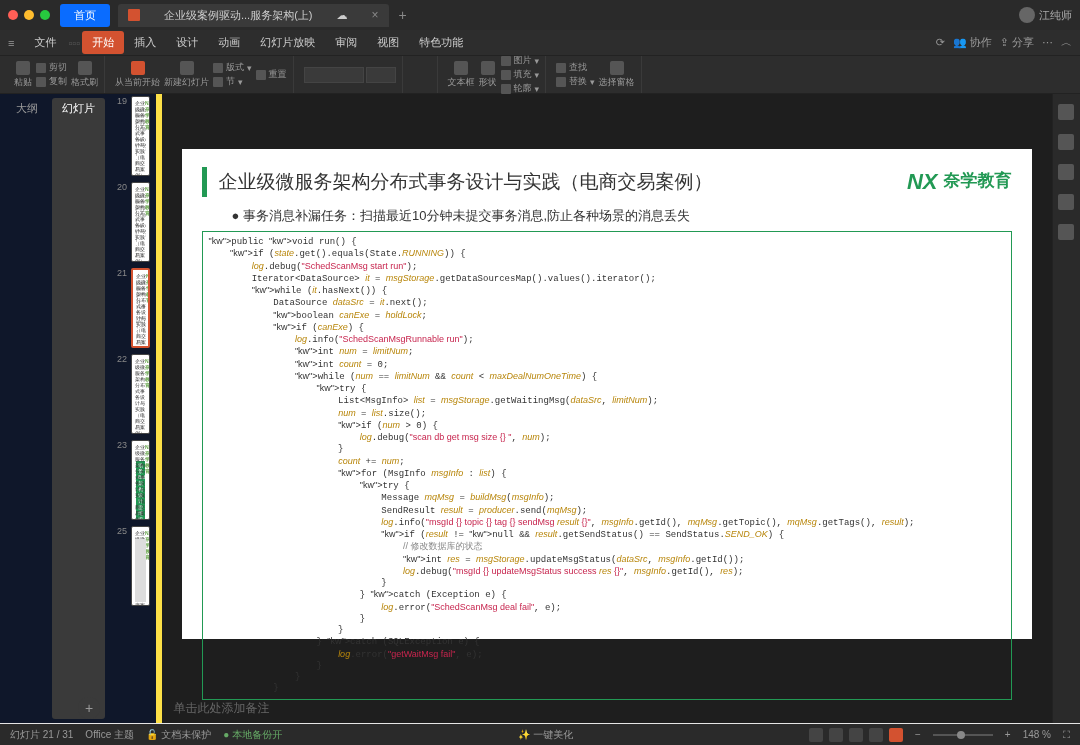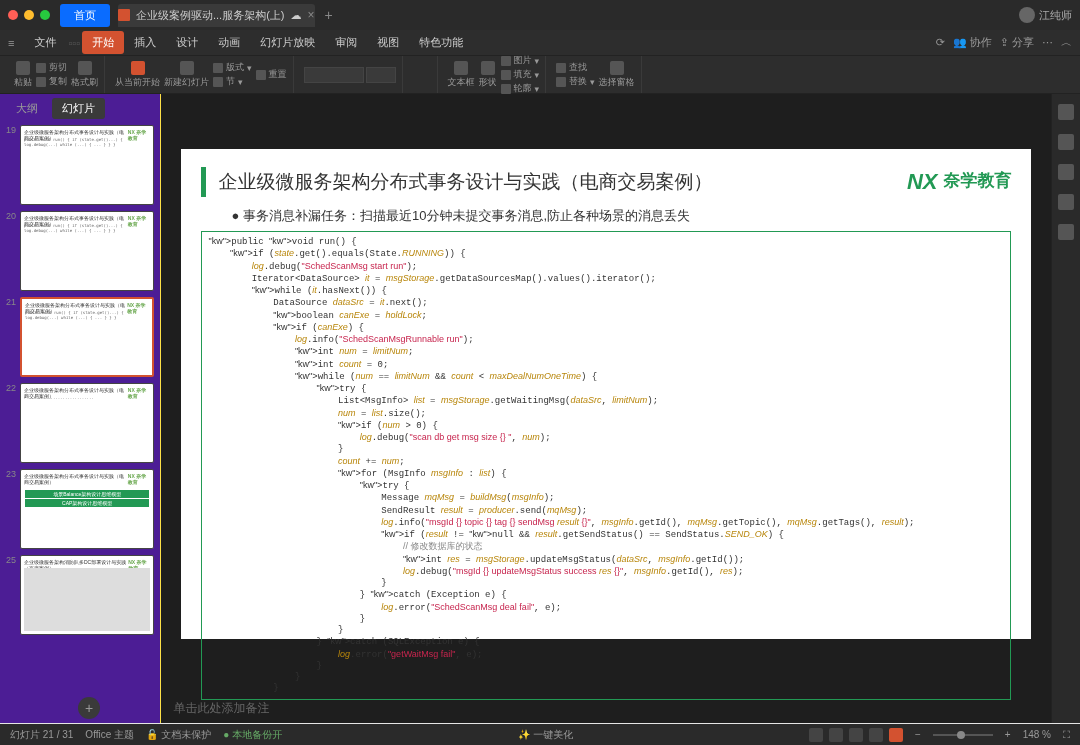--- a/index.html
+++ b/index.html
@@ -4,21 +4,21 @@
 <style>
 * { margin: 0; padding: 0; box-sizing: border-box; font-family: "Microsoft YaHei", "PingFang SC", sans-serif; }
 body { background: #2d2d2d; color: #ccc; font-size: 12px; overflow: hidden; width: 1080px; height: 745px; }
 
 
 .titlebar { height: 30px; background: #2a2a2a; display: flex; align-items: center; padding: 0 8px; }
 .traffic { display: flex; gap: 6px; margin-right: 10px; }
 .dot { width: 10px; height: 10px; border-radius: 50%; }
 .dot.red { background: #ff5f56; } .dot.yellow { background: #ffbd2e; } .dot.green { background: #27c93f; }
 .hometab { background: #0a6cff; color: #fff; padding: 4px 14px; border-radius: 3px; font-size: 11px; margin-right: 8px; }
-.doctab { background: #3a3a3a; padding: 4px 0; font-size: 11px; display: flex; align-items: center; gap: 6px; border-radius: 3px 3px 0 0; }
+.doctab { background: #3a3a3a; padding: 4px 10px; font-size: 11px; display: flex; align-items: center; gap: 24px; border-radius: 3px 3px 0 0; }
 .doctab .icon { width: 12px; height: 12px; background: #d35230; border-radius: 1px; }
 .doctab .close { color: #888; font-size: 12px; }
 .addtab { color: #888; margin-left: 10px; font-size: 14px; }
 .titlebar .spacer { flex: 1; }
 .titlebar .user { display: flex; align-items: center; gap: 4px; font-size: 11px; color: #aaa; }
 .titlebar .avatar { width: 16px; height: 16px; background: #666; border-radius: 50%; }
 
 
 .menubar { height: 26px; background: #2d2d2d; display: flex; align-items: center; padding: 0 8px; font-size: 11px; border-bottom: 1px solid #222; }
 .menubar .menu-icon { margin-right: 10px; color: #999; }
@@ -35,21 +35,21 @@
 .ribbon-small { display: flex; flex-direction: column; gap: 1px; }
 .ribbon-small-item { display: flex; align-items: center; gap: 3px; font-size: 9px; color: #999; }
 .ribbon-small-item .ic { width: 10px; height: 10px; background: #555; border-radius: 1px; }
 .font-controls { display: flex; gap: 2px; align-items: center; }
 .font-select { background: #3a3a3a; border: 1px solid #444; color: #999; font-size: 10px; padding: 1px 4px; width: 60px; height: 16px; }
 
 
 .main { display: flex; height: calc(745px - 30px - 26px - 38px - 22px); }
 
 
-.slidepanel { width: 170px; background: #4c1d95; border-right: 1px solid #fde047; display: flex; flex-direction: column; }
+.slidepanel { width: 170px; background: #0f172a; border-right: 6px solid #fde047; display: flex; }
 .slidetabs { display: flex; padding: 4px 6px; gap: 4px; }
 .slidetab { padding: 3px 10px; font-size: 11px; color: #999; border-radius: 3px; }
 .slidetab.active { background: #3a3a3a; color: #fff; }
 .slidelist { flex: 1; overflow-y: auto; padding: 2px 6px 40px 2px; }
 .slideitem { display: flex; gap: 4px; margin-bottom: 6px; }
 .slidenum { font-size: 9px; color: #888; width: 14px; text-align: right; }
 .slidethumb { flex: 1; height: 80px; background: #fff; border: 1px solid #444; border-radius: 2px; position: relative; overflow: hidden; }
 .slidethumb.active { border: 2px solid #d35230; }
 .thumb-header { position:absolute; top:3px; left:3px; right:3px; font-size:5px; color:#333; display:flex; justify-content:space-between; }
 .thumb-header .nx { color:#6aa84f; font-weight:bold; }

